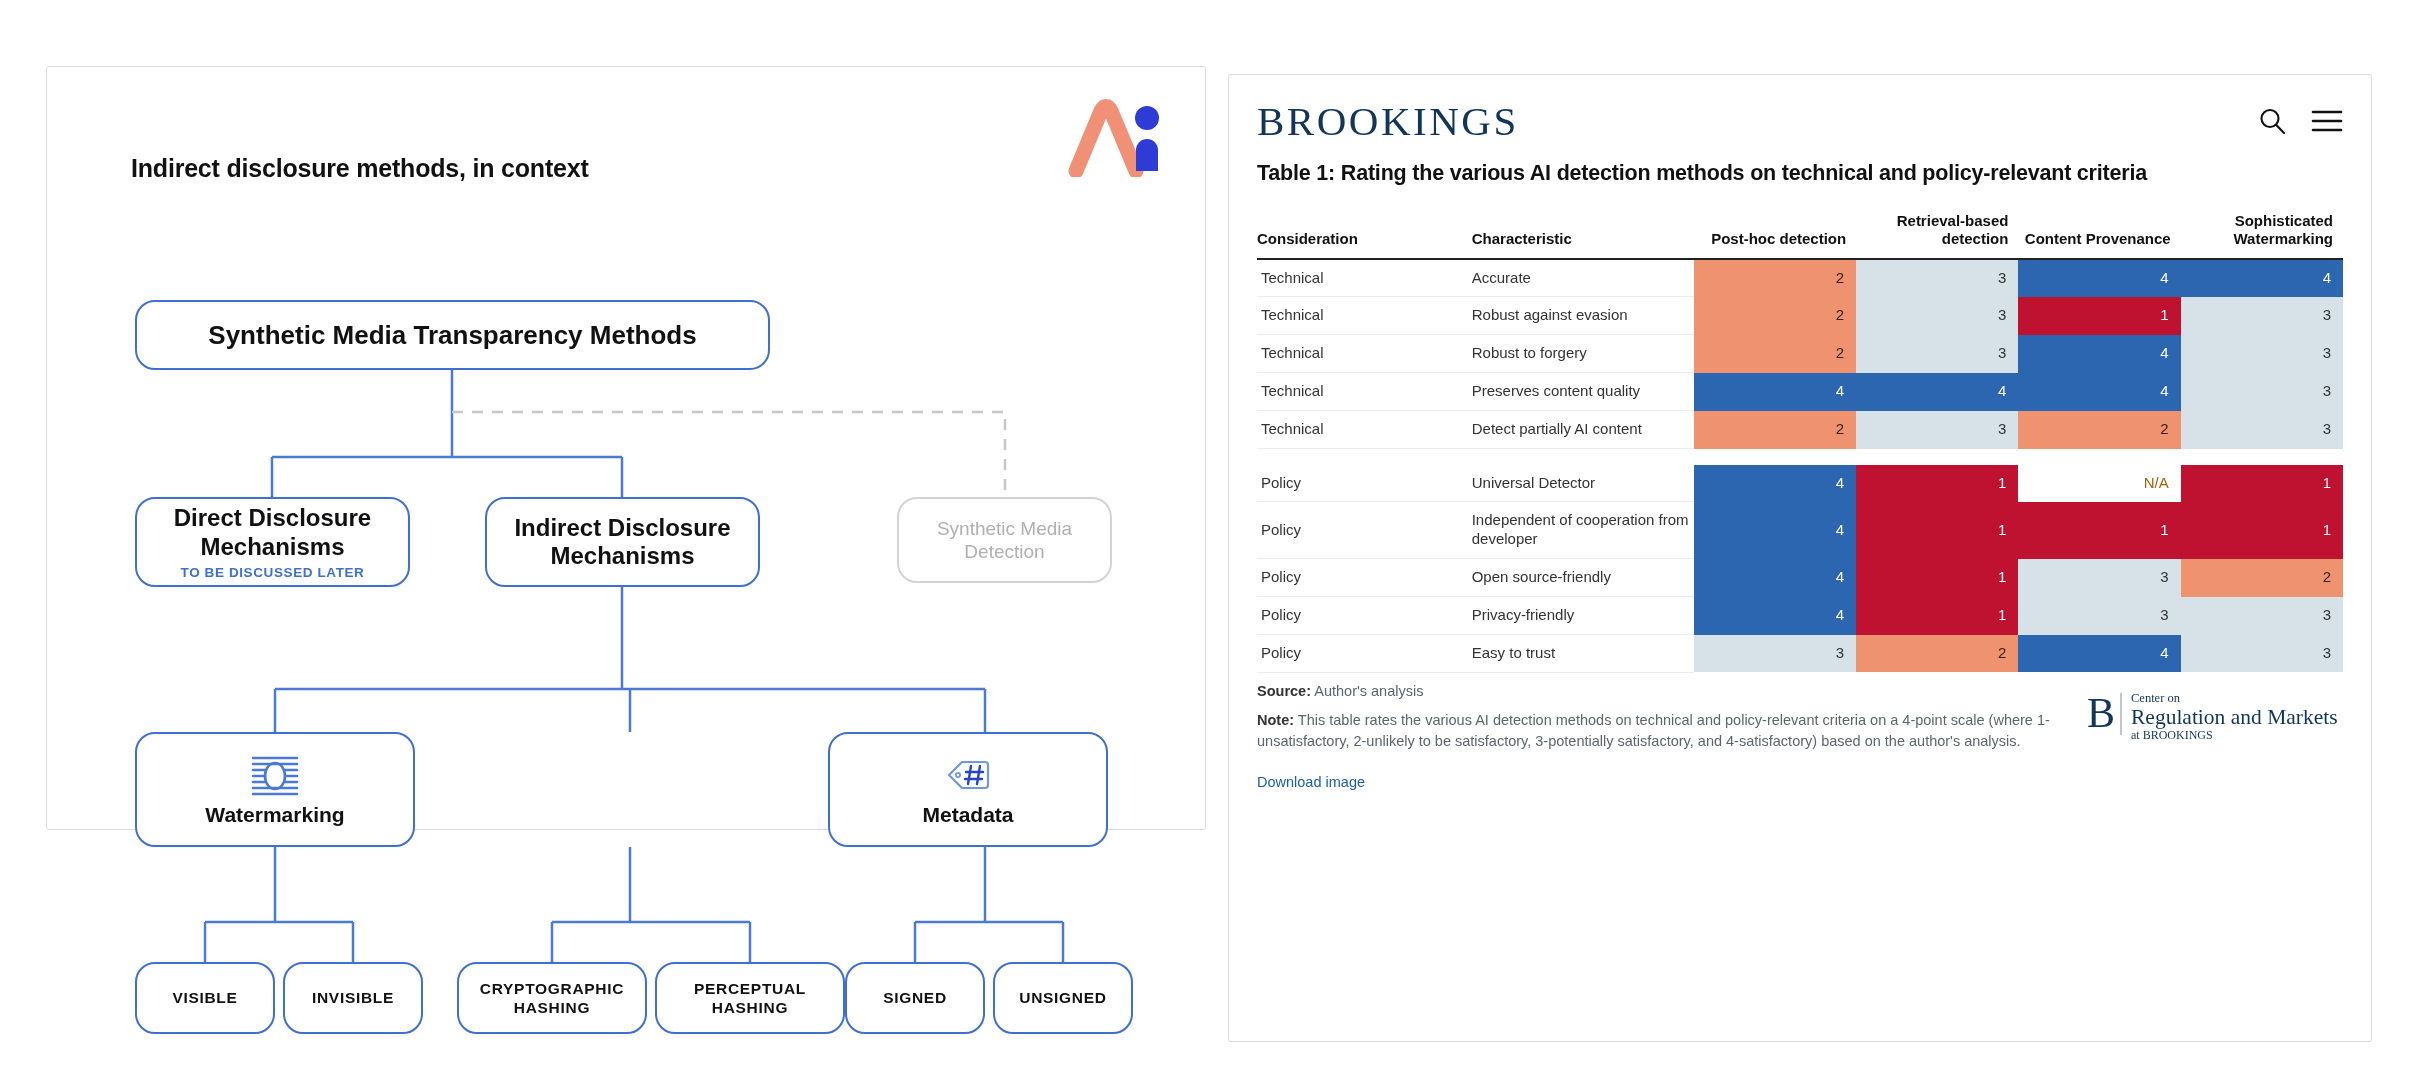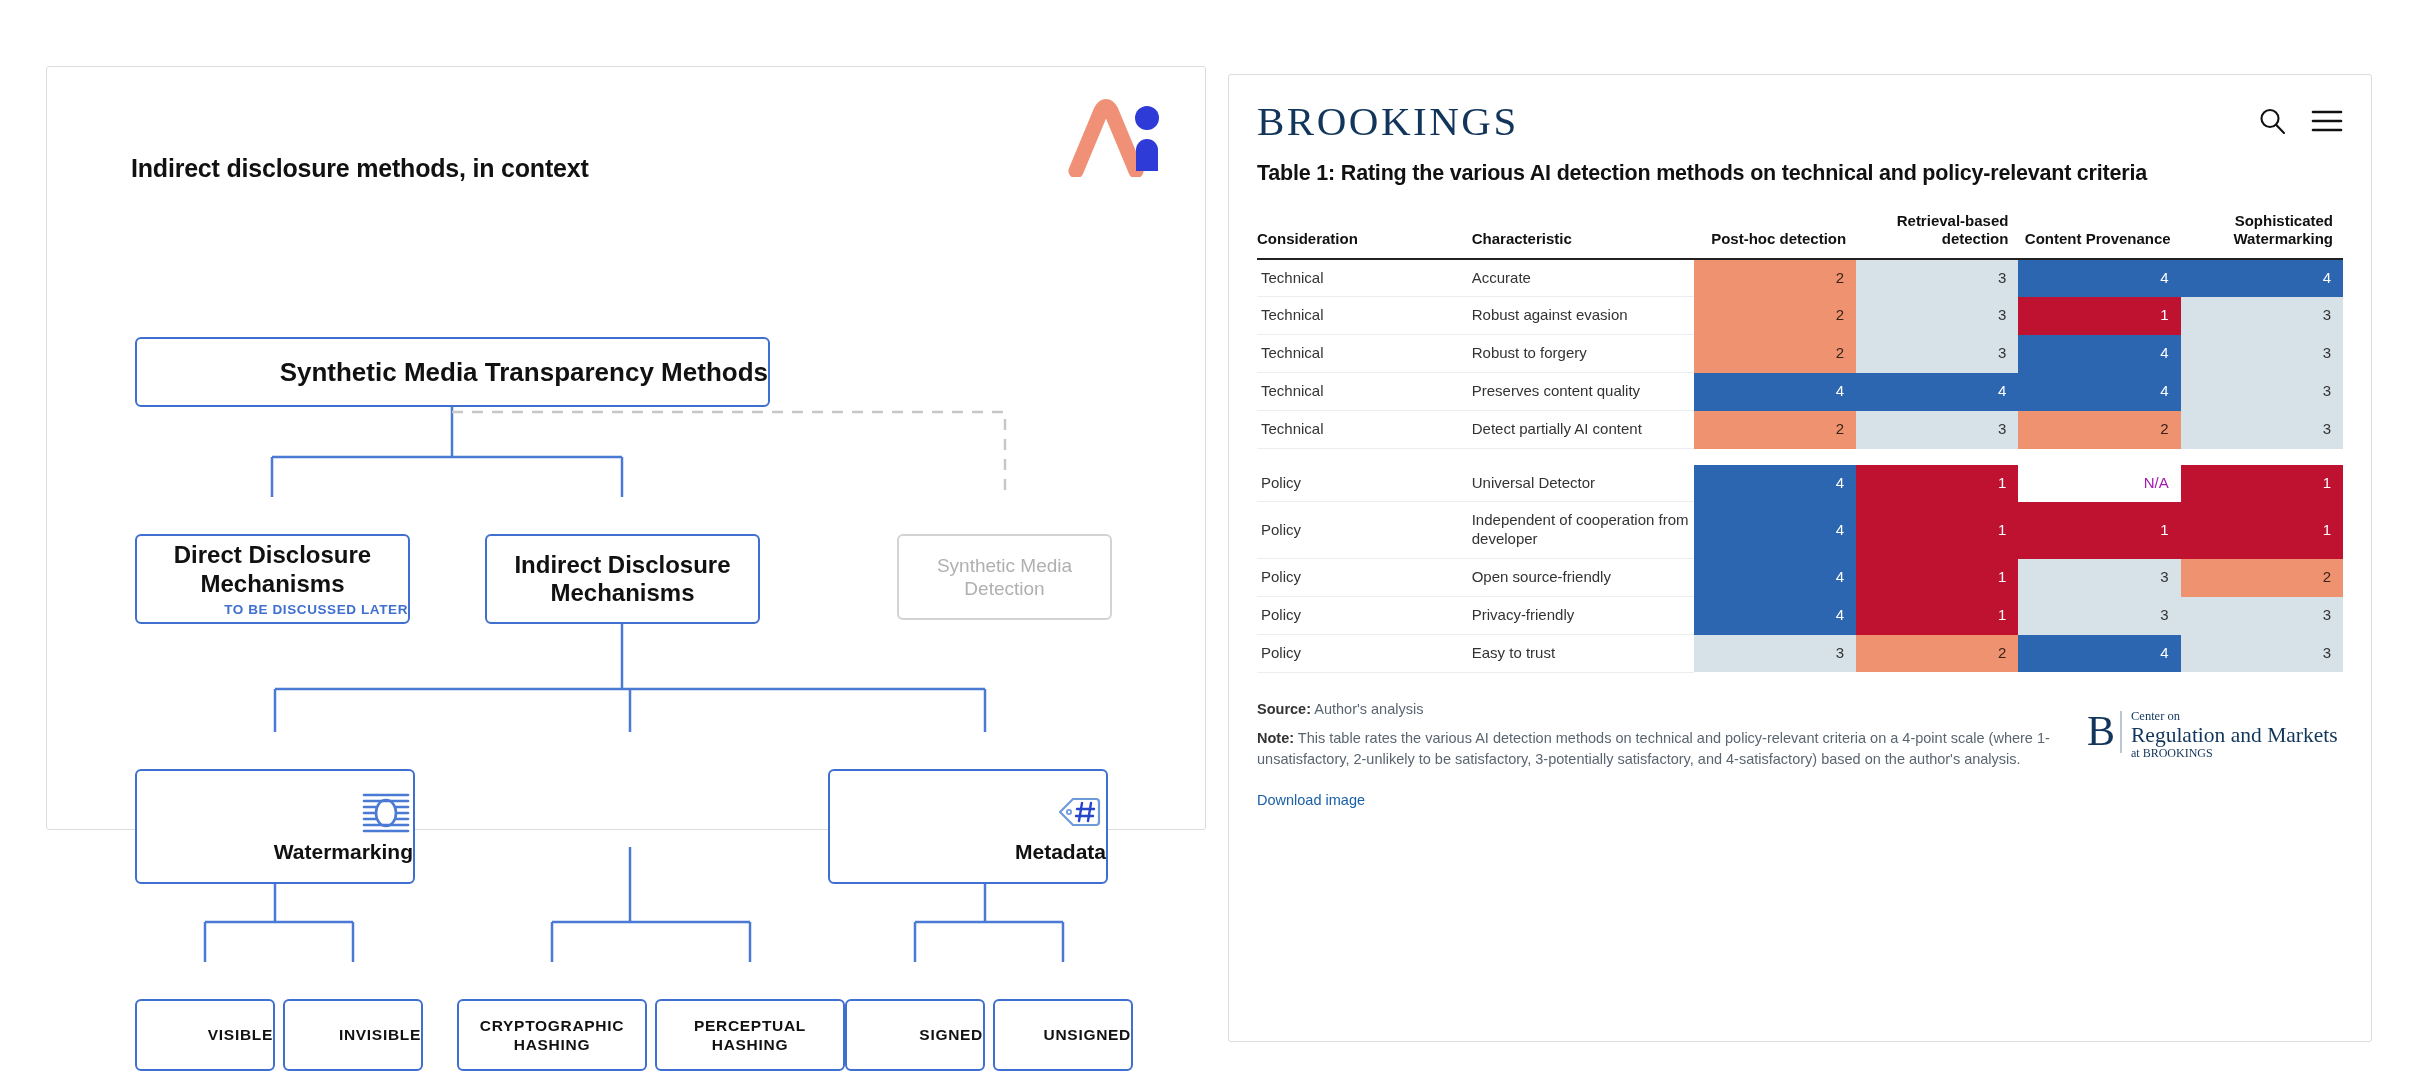--- a/index.html
+++ b/index.html
@@ -22,27 +22,26 @@
   .diagram-title {
     position: absolute; left: 84px; top: 87px;
     font-size: 25px; font-weight: bold; color: #111;
     letter-spacing: -0.2px;
   }
   .ai-logo { position: absolute; right: 42px; top: 32px; width: 95px; height: 78px; }
 
   .node {
     position: absolute;
     border: 2px solid #3f6fd0;
-    border-radius: 6px;
+    border-radius: 20px;
     background: #fff;
     display: flex; flex-direction: column;
-    align-items: flex-end; justify-content: center;
+    align-items: center; justify-content: center;
     text-align: center;
     color: #111;
-    margin-top: 37px;
   }
   .node.ghost { border-color: #d3d3d3; color: #b0b0b0; border-width: 2px; }
   .n-title { font-weight: bold; }
   .n-sub { color: #3f6fd0; font-weight: bold; letter-spacing: 0.6px; font-size: 13.5px; margin-top: 4px; }
 
   .root       { left: 88px;  top: 233px; width: 635px; height: 70px; }
   .root .n-title { font-size: 26px; }
 
   .lvl2       { top: 430px; height: 90px; }
   .lvl2 .n-title { font-size: 24px; line-height: 1.18; }
@@ -110,23 +109,23 @@
   td.score {
     text-align: right; padding-right: 12px; border-bottom: none;
     font-size: 15px;
   }
   tr.gap td { border-bottom: none; height: 16px; padding: 0; background: #fff !important; }
 
   .v1 { background: #be1230; color: #fff; }
   .v2 { background: #ee9270; color: #3a2318; }
   .v3 { background: #d6e1e8; color: #333; }
   .v4 { background: #2c66b0; color: #fff; }
-  .vna{ background: #ffffff; color: #a21caf; margin-left: 20px; }
-
-  .src-block { margin-top: 26px; position: relative; }
+  .vna{ background: #ffffff; color: #a16207; margin-left: 20px; }
+
+  .src-block { margin-top: 8px; position: relative; }
   .src-line { font-size: 14.5px; color: #5a6570; line-height: 1.5; max-width: 790px; }
   .src-line b { color: #333; }
   .note-line { font-size: 14.5px; color: #5a6570; line-height: 1.47; max-width: 800px; margin-top: 7px; }
   .note-line b { color: #333; }
   .dl-link { display:inline-block; margin-top: 22px; font-size: 14.5px; color: #1a5fa8; }
   .cm-logo { position: absolute; right: 2px; top: 2px; width: 256px; height: 62px; }
 </style>
 </head>
 <body>
 

